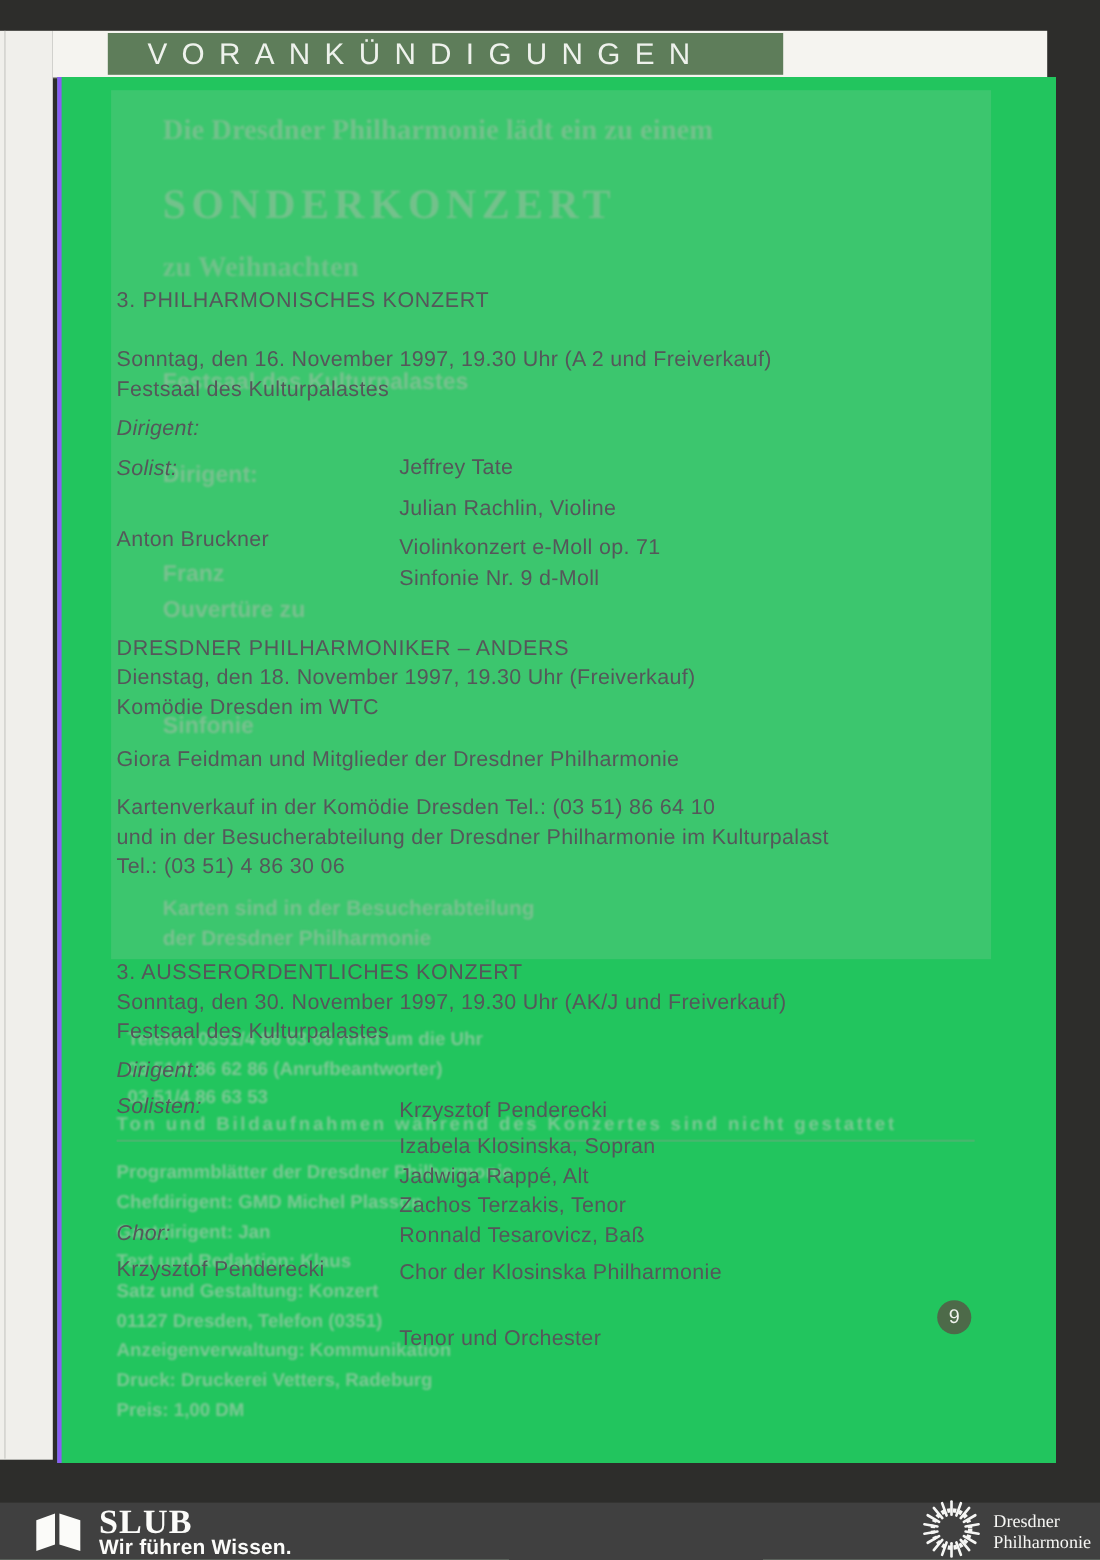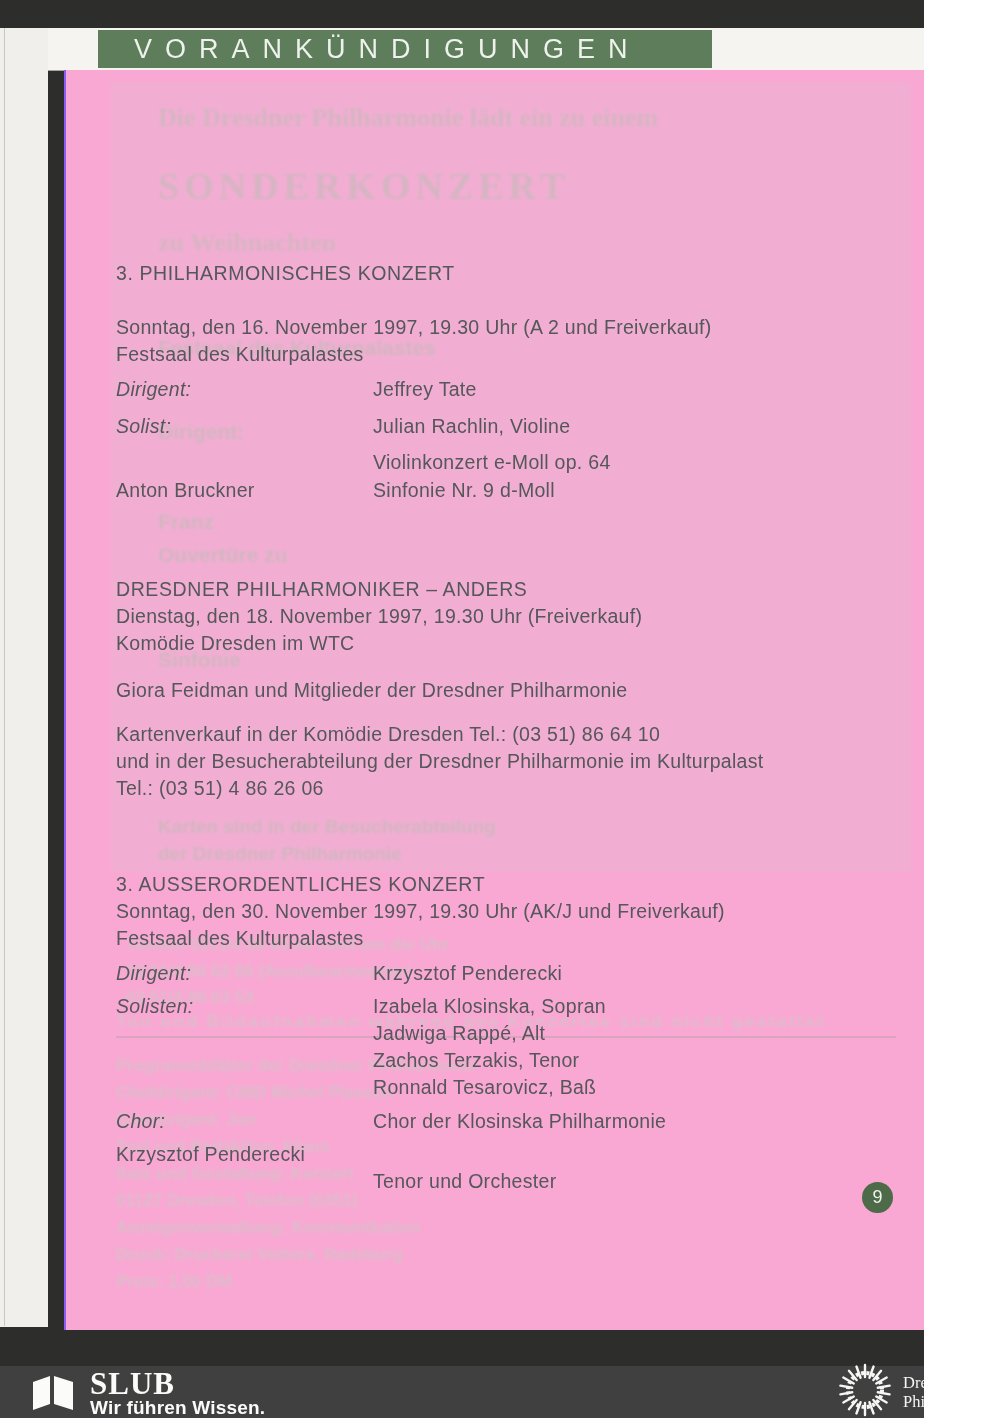--- a/index.html
+++ b/index.html
@@ -1,35 +1,35 @@
 <!DOCTYPE html>
 <html><head>
 <meta charset="utf-8">
 <style>
   html,body{margin:0;padding:0;}
   body{width:1000px;height:1418px;font-family:"Liberation Sans",sans-serif;}
-  .scan{position:relative;width:924px;height:1418px;background:#2d2d2b;overflow:hidden;}
+  .scan{position:relative;width:1000px;height:1418px;background:#2d2d2b;overflow:hidden;}
 
   
   .under-page{position:absolute;left:0;top:28px;width:48px;height:1299px;background:#f0efeb;}
   .edge-line-v{position:absolute;left:4px;top:28px;width:1px;height:1298px;background:#c6c6c2;}
   .strip-top{position:absolute;left:48px;top:28px;width:904px;height:42px;background:#f5f4f0;border-bottom:1px solid #a3a39f;}
 
   
   .green-bar{position:absolute;left:98px;top:30px;width:614px;height:38px;background:#5e7d5a;color:#eef2ec;
     font-size:27px;letter-spacing:13px;line-height:39px;padding-left:36px;box-sizing:border-box;font-weight:400;}
 
   
-  .page{position:absolute;left:64px;top:70px;width:904px;height:1260px;background:#f9a8d4;border-left:2px solid #8b5cf6;}
+  .page{position:absolute;left:52px;top:70px;width:904px;height:1260px;background:#22c55e;border-left:4px solid #8b5cf6;}
   .ghost-wash{position:absolute;left:45px;top:12px;width:800px;height:790px;background:rgba(200,206,196,0.16);}
 
   .t{position:absolute;color:#55575a;font-size:19.5px;white-space:nowrap;letter-spacing:0.3px;}
   .t.caps{letter-spacing:0.6px;}
   .t.it{font-style:italic;}
-  .col2{left:307px;}
+  .col2{left:307px;margin-top:36px;}
   .col1{left:50px;}
 
   .ghost{position:absolute;white-space:nowrap;color:#b6bdb0;opacity:.5;filter:blur(1.2px);font-weight:bold;}
   .ghost.serif{font-family:"Liberation Serif",serif;}
   .ghost.small{color:#c7ccc1;opacity:.55;filter:blur(1px);font-weight:bold;font-size:17px;}
   .ghost-rule{position:absolute;left:50px;top:966px;width:780px;height:2px;background:rgba(150,156,144,.32);filter:blur(.5px);}
 
   .page-circle{position:absolute;left:796px;top:1112px;width:31px;height:31px;border-radius:50%;
     background:#4d6a49;color:#f0f2ee;font-size:18px;line-height:31px;text-align:center;}
 
@@ -83,31 +83,31 @@
     <div class="ghost small" style="left:50px;top:1175px">Druck: Druckerei Vetters, Radeburg</div>
     <div class="ghost small" style="left:50px;top:1202px">Preis: 1,00 DM</div>
 
     <div class="t caps col1" style="top:192px">3. PHILHARMONISCHES KONZERT</div>
     <div class="t col1" style="top:246px">Sonntag, den 16. November 1997, 19.30 Uhr (A 2 und Freiverkauf)</div>
     <div class="t col1" style="top:273px">Festsaal des Kulturpalastes</div>
     <div class="t it col1" style="top:308px">Dirigent:</div>
     <div class="t col2" style="top:308px">Jeffrey Tate</div>
     <div class="t it col1" style="top:345px">Solist:</div>
     <div class="t col2" style="top:345px">Julian Rachlin, Violine</div>
-    <div class="t col2" style="top:381px">Violinkonzert e-Moll op. 64</div>
+    <div class="t col2" style="top:381px">Violinkonzert e-Moll op. 71</div>
     <div class="t col1" style="top:409px">Anton Bruckner</div>
     <div class="t col2" style="top:409px">Sinfonie Nr. 9 d-Moll</div>
 
     <div class="t caps col1" style="top:508px">DRESDNER PHILHARMONIKER – ANDERS</div>
     <div class="t col1" style="top:535px">Dienstag, den 18. November 1997, 19.30 Uhr (Freiverkauf)</div>
     <div class="t col1" style="top:562px">Komödie Dresden im WTC</div>
     <div class="t col1" style="top:609px">Giora Feidman und Mitglieder der Dresdner Philharmonie</div>
     <div class="t col1" style="top:653px">Kartenverkauf in der Komödie Dresden Tel.: (03 51) 86 64 10</div>
     <div class="t col1" style="top:680px">und in der Besucherabteilung der Dresdner Philharmonie im Kulturpalast</div>
-    <div class="t col1" style="top:707px">Tel.: (03 51) 4 86 26 06</div>
+    <div class="t col1" style="top:707px">Tel.: (03 51) 4 86 30 06</div>
 
     <div class="t caps col1" style="top:803px">3. AUSSERORDENTLICHES KONZERT</div>
     <div class="t col1" style="top:830px">Sonntag, den 30. November 1997, 19.30 Uhr (AK/J und Freiverkauf)</div>
     <div class="t col1" style="top:857px">Festsaal des Kulturpalastes</div>
     <div class="t it col1" style="top:892px">Dirigent:</div>
     <div class="t col2" style="top:892px">Krzysztof Penderecki</div>
     <div class="t it col1" style="top:925px">Solisten:</div>
     <div class="t col2" style="top:925px">Izabela Klosinska, Sopran</div>
     <div class="t col2" style="top:952px">Jadwiga Rappé, Alt</div>
     <div class="t col2" style="top:979px">Zachos Terzakis, Tenor</div>

